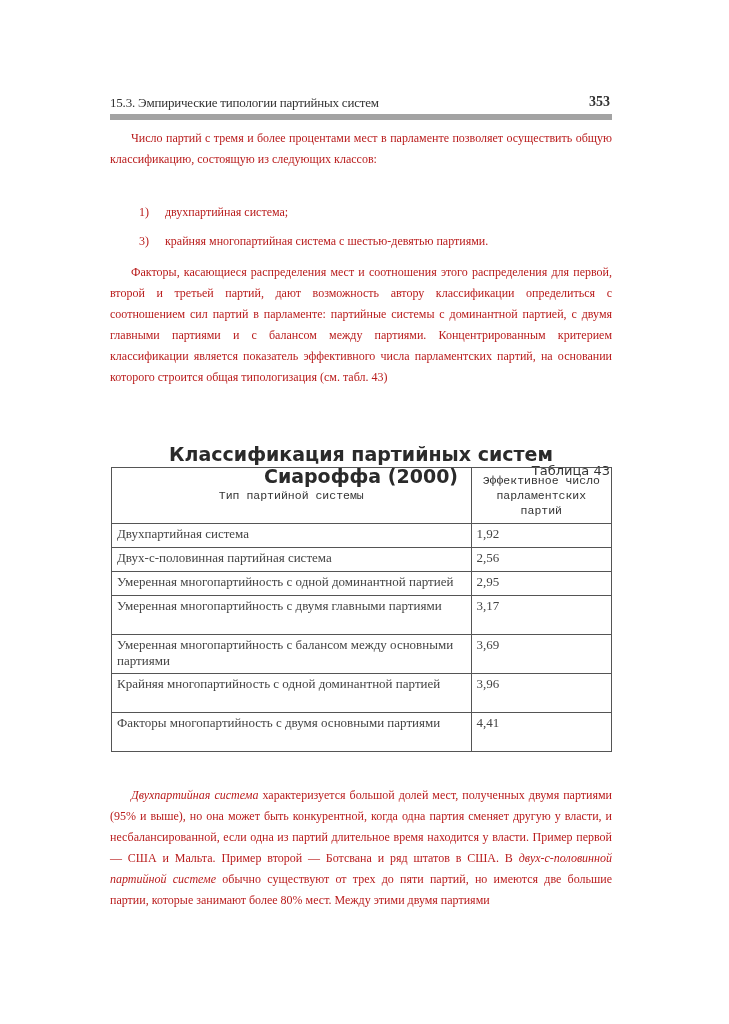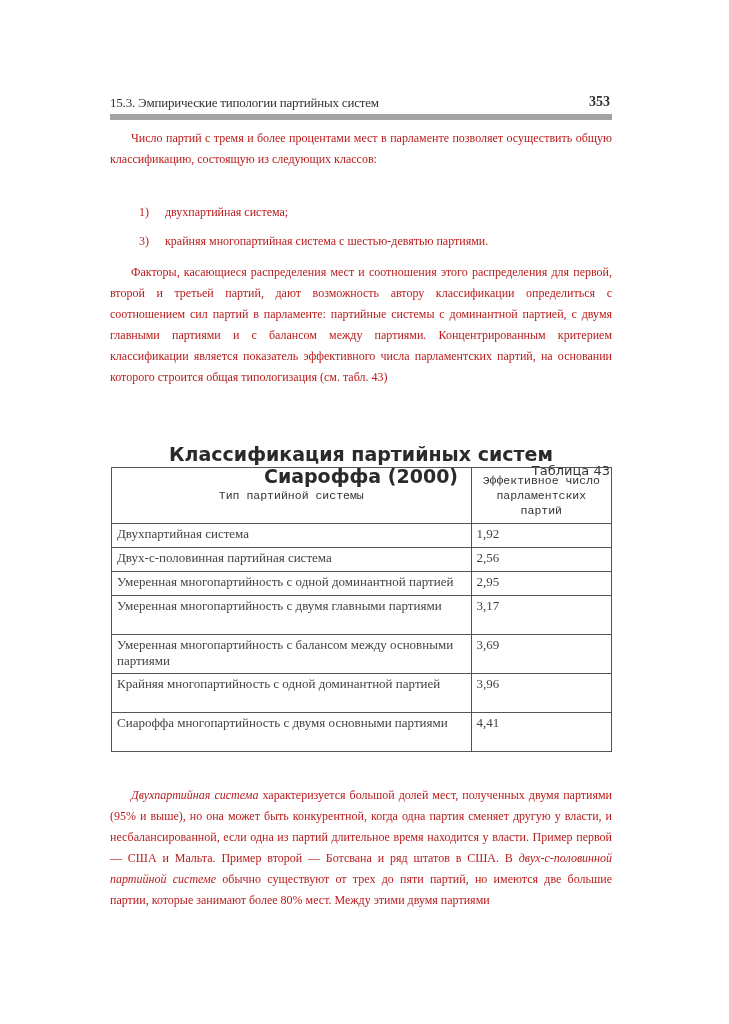--- a/index.html
+++ b/index.html
@@ -184,21 +184,21 @@
       </tr>
       <tr class="double">
         <td class="col-type">Умеренная многопартийность с балансом между основными партиями</td>
         <td class="col-val">3,69</td>
       </tr>
       <tr class="double">
         <td class="col-type">Крайняя многопартийность с одной доминантной партией</td>
         <td class="col-val">3,96</td>
       </tr>
       <tr class="double">
-        <td class="col-type">Сиароффа многопартийность с двумя основными партиями</td>
+        <td class="col-type">Факторы многопартийность с двумя основными партиями</td>
         <td class="col-val">4,41</td>
       </tr>
     </tbody>
   </table>
 
   <p class="para body-text" style="top:785px;"><em>Двухпартийная система</em><span> характеризуется большой долей мест, полученных двумя партиями (95% и выше), но она может быть конкурентной, когда одна партия сменяет другую у власти, и несбалансированной, если одна из партий длительное время находится у власти. Пример первой — США и Мальта. Пример второй — Ботсвана и ряд штатов в США. В </span><em>двух-с-половинной партийной системе</em><span> обычно существуют от трех до пяти партий, но имеются две большие партии, которые занимают более 80% мест. Между этими двумя партиями</span></p>
 
 </div>
 
 </body></html>

